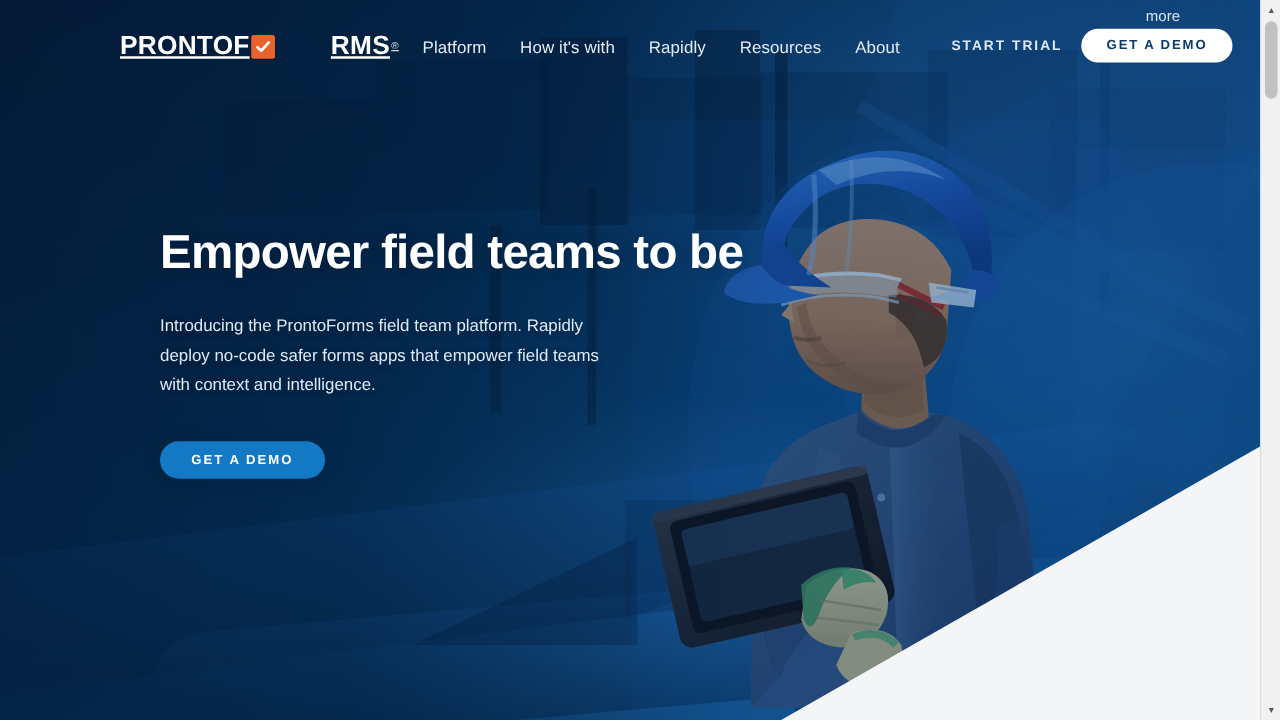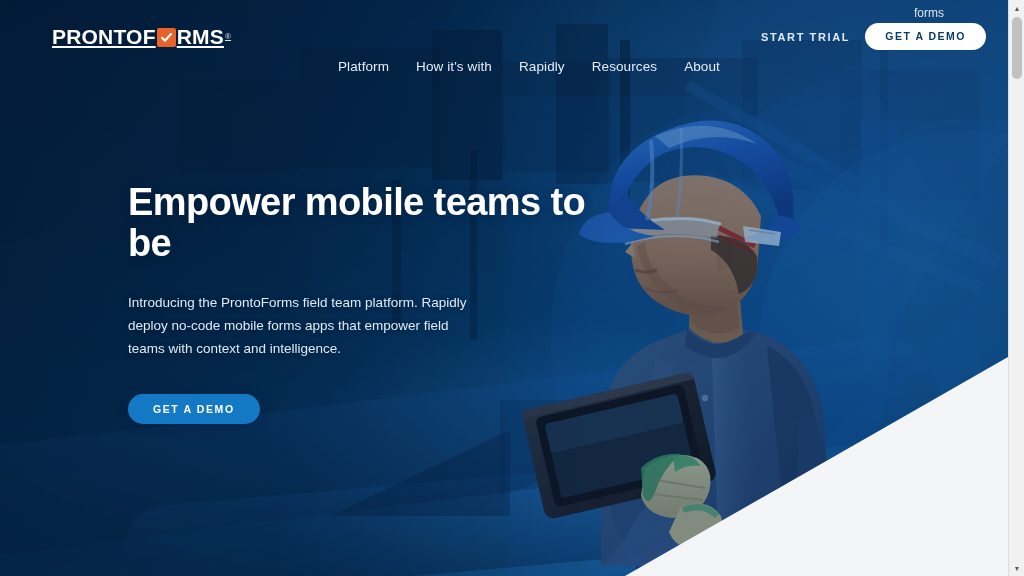--- a/index.html
+++ b/index.html
@@ -153,32 +153,32 @@
   
   #header {
     position:absolute; left:0; top:0; width:1008px; height:72px; z-index:40;
   }
   #logo {
     position:absolute; left:52px; top:26px;
     display:flex; align-items:center;
     font-weight:bold; font-size:21px; letter-spacing:.2px;
     color:#ffffff;
   }
-  #logo .word { line-height:1; }
+  #logo .word { line-height:1;margin-left:44px; }
   #logo .check-badge {
     display:inline-flex; align-items:center; justify-content:center;
     width:19px; height:19px; background:#e8622a; border-radius:2px;
     margin:0 1px; position:relative; top:1px;
   }
   #logo .check-badge svg { width:13px; height:13px; display:block; }
   #logo .tm { font-size:8px; font-weight:normal; vertical-align:super; margin-left:1px; opacity:.85; }
 
   #mainnav {
     position:absolute; left:338px; top:30px;
-    display:flex; gap:27px;margin-top:29px;
+    display:flex; gap:27px;
   }
   #mainnav a {
     color:#e4ecf5; font-size:13.5px; text-decoration:none; letter-spacing:.1px;
     white-space:nowrap;
   }
 
   #login {
     position:absolute; right:64px; top:6px;
     color:#d8e5f2; font-size:12px; text-decoration:none;
   }
@@ -400,23 +400,23 @@
         </g>
 
         <path d="M0 0 H400 V480 H0 Z" fill="#0d5fa8" opacity=".14"></path>
       </svg>
 
       <div class="left-scrim"></div>
       <div class="grade"></div>
 
       <div id="copy">
         <h1 id="headline">
-          <span>Empower mobile teams to be</span><br>
+          <span>Empower field teams to be</span><br>
         </h1>
-        <p id="subcopy">Introducing the ProntoForms field team platform. Rapidly deploy no-code mobile forms apps that empower field teams with context and intelligence.</p>
+        <p id="subcopy">Introducing the ProntoForms field team platform. Rapidly deploy no-code safer forms apps that empower field teams with context and intelligence.</p>
         <button id="hero-demo">GET A DEMO</button>
       </div>
 
     </section>
 
     <header id="header">
 
       <a id="logo" href="#">
         <span class="word">PRONTOF</span>
         <span class="check-badge">
@@ -429,21 +429,21 @@
       </a>
 
       <nav id="mainnav">
         <a href="#">Platform</a>
         <a href="#">How it's with</a>
         <a href="#">Rapidly</a>
         <a href="#">Resources</a>
         <a href="#">About</a>
       </nav>
 
-      <a id="login" href="#">forms</a>
+      <a id="login" href="#">more</a>
       <a id="start-trial" href="#">START TRIAL</a>
       <button id="header-demo">GET A DEMO</button>
 
     </header>
 
   </div>
 
   <div id="scrollbar">
     <div id="sb-up">▲</div>
     <div id="sb-thumb"></div>

